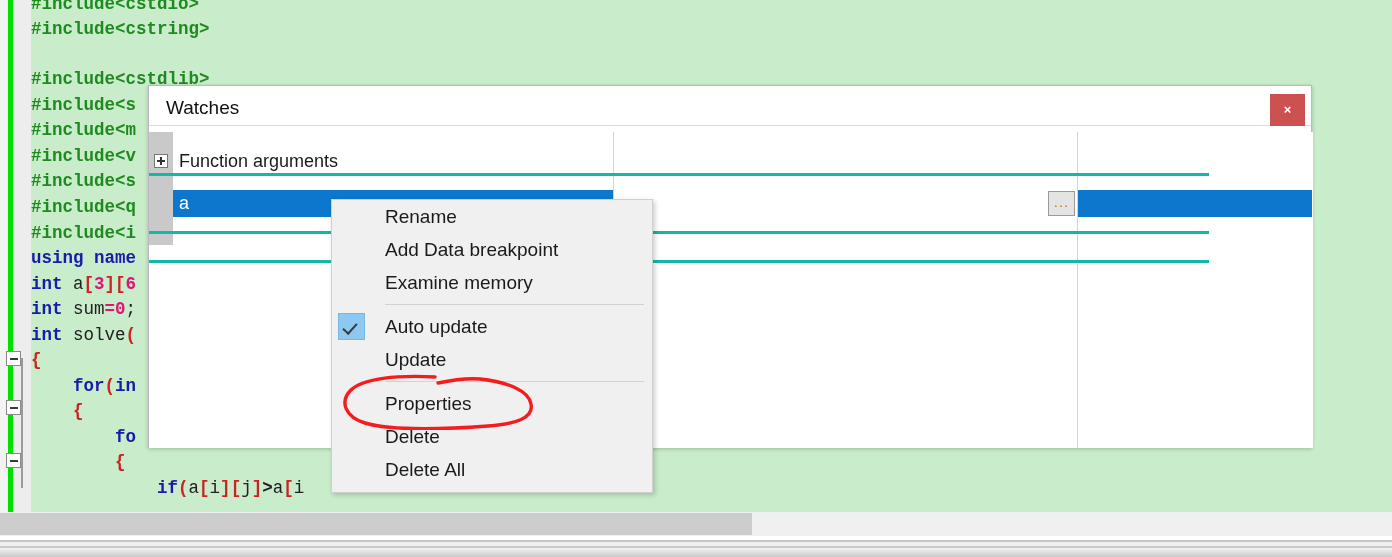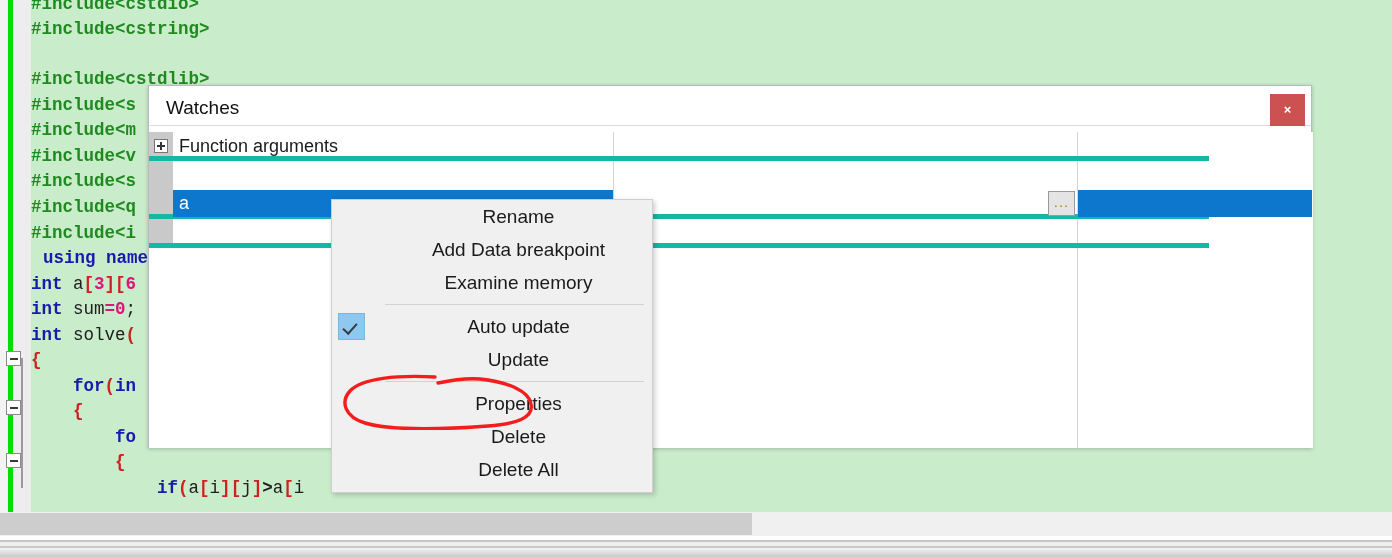--- a/index.html
+++ b/index.html
@@ -172,22 +172,23 @@
     background: #d4d4d4;
   }
   .wt-colline.c1 { left: 464px; }
   .wt-colline.c2 { left: 928px; }
 
   .wrow {
     position: absolute;
     left: 0;
     width: 1060px;
     height: 29px;
-    border-bottom: 5px solid #14b8a6;
-    box-sizing: border-box;
+    border-bottom: 3px solid #14b8a6;
+    box-sizing: border-box;
+    margin-top: 15px;
   }
   .wrow .wexpand {
     position: absolute;
     left: 5px; top: 7px;
     width: 14px; height: 14px;
     border: 1px solid #767676;
     background: #ffffff;
     box-sizing: border-box;
     cursor: pointer;
   }
@@ -251,21 +252,20 @@
 
   
   .ctxmenu {
     position: absolute;
     left: 331px; top: 199px;
     width: 322px; height: 294px;
     background: #f0f0f0;
     border: 1px solid #cfcfcf;
     box-sizing: border-box;
     box-shadow: 2px 2px 5px rgba(0,0,0,0.20);
-    text-align: center;
   }
   .mi {
     position: relative;
     height: 33px;
     line-height: 33px;
     font-size: 19px;
     color: #1a1a1a;
     padding-left: 53px;
     font-family: "Liberation Sans", sans-serif;
     cursor: pointer;
@@ -320,21 +320,21 @@
     <div class="code">
       <div class="ln" style="top:-8px;"><span class="k-pre">#include&lt;cstdio&gt;</span></div>
       <div class="ln" style="top:17px;"><span class="k-pre">#include&lt;cstring&gt;</span></div>
       <div class="ln" style="top:67px;"><span class="k-pre">#include&lt;cstdlib&gt;</span></div>
       <div class="ln" style="top:93px;"><span class="k-pre">#include&lt;s</span></div>
       <div class="ln" style="top:118px;"><span class="k-pre">#include&lt;m</span></div>
       <div class="ln" style="top:144px;"><span class="k-pre">#include&lt;v</span></div>
       <div class="ln" style="top:169px;"><span class="k-pre">#include&lt;s</span></div>
       <div class="ln" style="top:195px;"><span class="k-pre">#include&lt;q</span></div>
       <div class="ln" style="top:221px;"><span class="k-pre">#include&lt;i</span></div>
-      <div class="ln" style="top:246px;padding-left:12px;"><span class="k-key">using name</span></div>
+      <div class="ln" style="top:246px;"><span class="k-key">using name</span></div>
       <div class="ln" style="top:272px;"><span class="k-key">int</span> <span class="k-id">a</span><span class="k-brk">[</span><span class="k-num">3</span><span class="k-brk">]</span><span class="k-brk">[</span><span class="k-num">6</span></div>
       <div class="ln" style="top:297px;"><span class="k-key">int</span> <span class="k-id">sum</span><span class="k-num">=0</span><span class="k-id">;</span></div>
       <div class="ln" style="top:323px;"><span class="k-key">int</span> <span class="k-id">solve</span><span class="k-brk">(</span></div>
       <div class="ln" style="top:348px;"><span class="k-brk">{</span></div>
       <div class="ln" style="top:374px;">    <span class="k-key">for</span><span class="k-brk">(</span><span class="k-key">in</span></div>
       <div class="ln" style="top:399px;">    <span class="k-brk">{</span></div>
       <div class="ln" style="top:425px;">        <span class="k-key">fo</span></div>
       <div class="ln" style="top:450px;">        <span class="k-brk">{</span></div>
       <div class="ln" style="top:476px;">            <span class="k-key">if</span><span class="k-brk">(</span><span class="k-id">a</span><span class="k-brk">[</span><span class="k-id">i</span><span class="k-brk">]</span><span class="k-brk">[</span><span class="k-id">j</span><span class="k-brk">]</span><span class="k-op">&gt;</span><span class="k-id">a</span><span class="k-brk">[</span><span class="k-id">i</span></div>
     </div>

